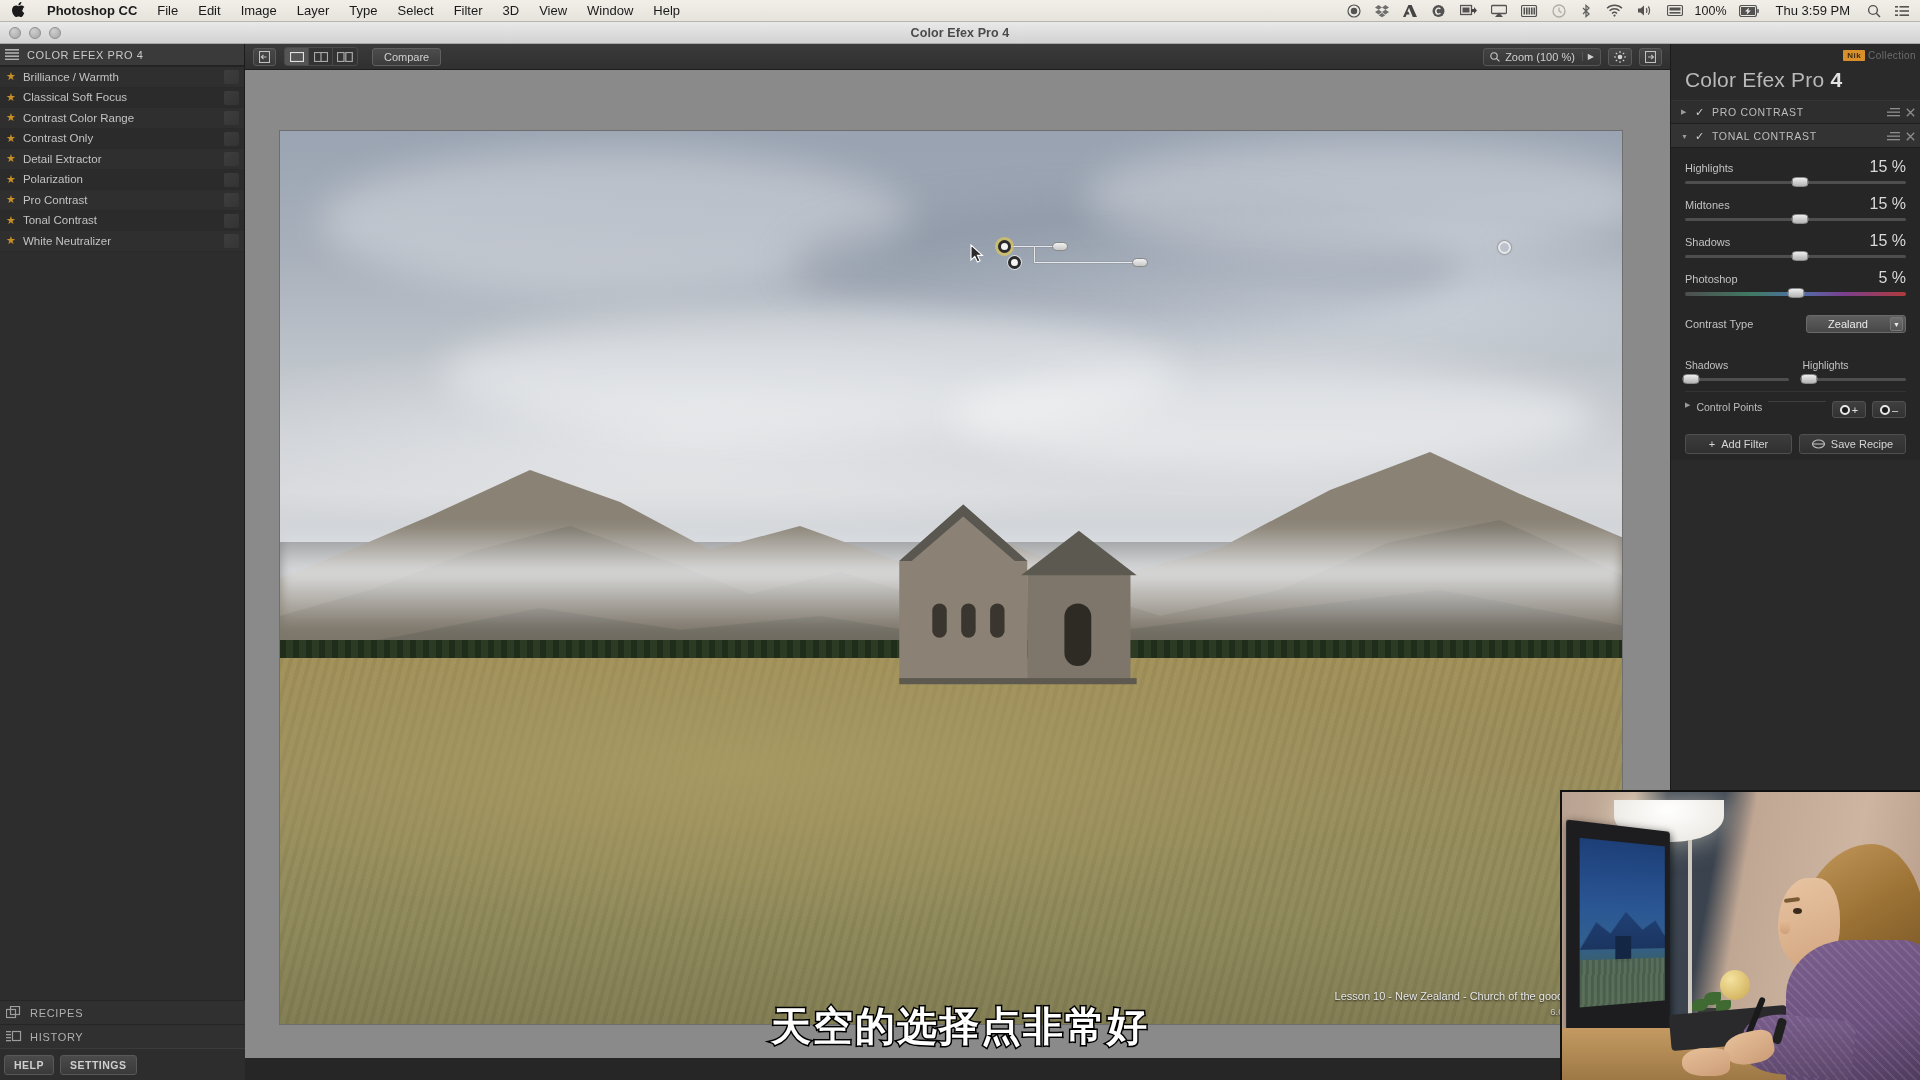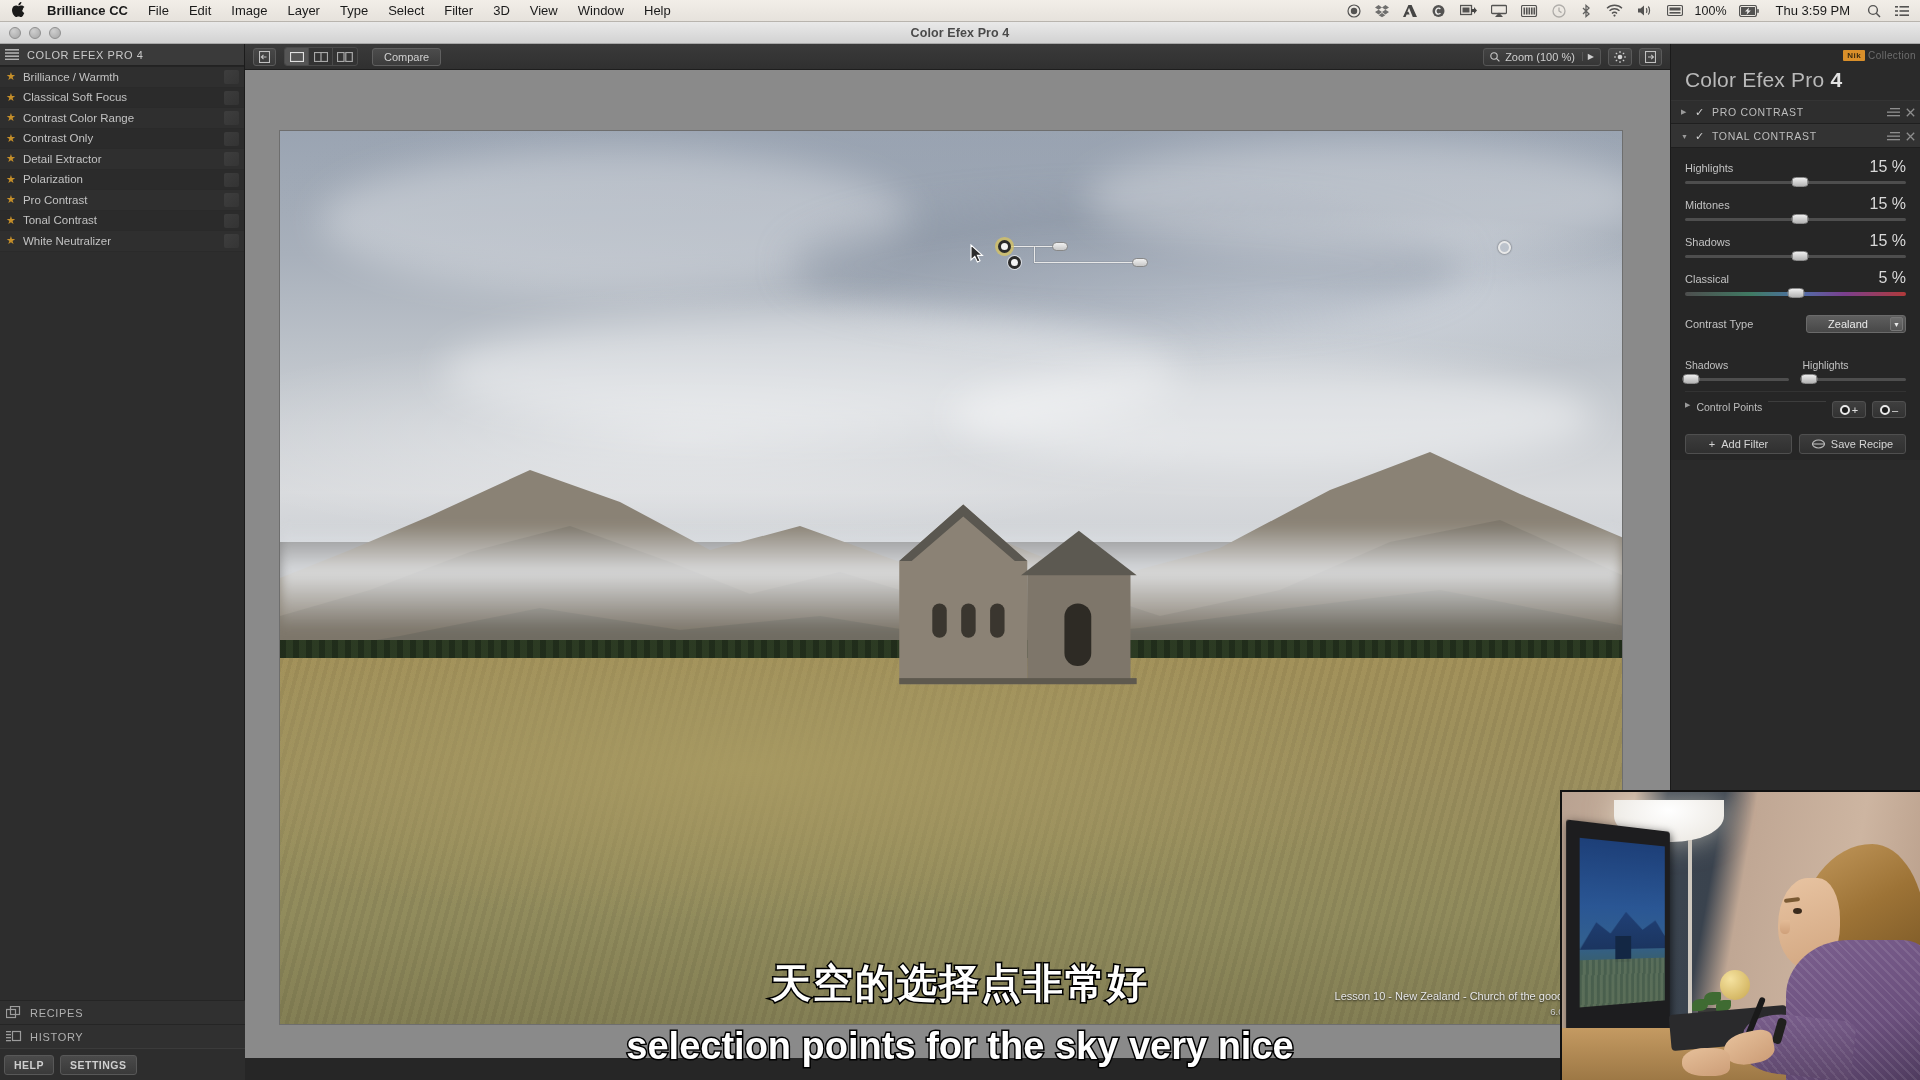--- a/index.html
+++ b/index.html
@@ -392,21 +392,21 @@
 </style>
 </head>
 <body>
 
 <div id="macbar">
   <span class="apple gi">
     <svg width="14" height="16" viewBox="0 0 14 16">
         <path fill="#1a1a1a" d="M9.6 2.2c.5-.6.9-1.5.8-2.2-.8 0-1.7.5-2.2 1.1-.5.6-.9 1.5-.8 2.3.9.1 1.7-.5 2.2-1.2zm2.1 5.9c0-2 1.6-2.9 1.7-3-1-1.4-2.4-1.6-2.9-1.6-1.2-.1-2.4.7-3 .7s-1.6-.7-2.6-.7C3.6 3.5 2.4 4.2 1.7 5.4.3 7.7 1.4 11.2 2.7 13.1c.7.9 1.4 2 2.4 1.9.9 0 1.3-.6 2.4-.6s1.4.6 2.4.6 1.7-.9 2.3-1.8c.7-1 1-2 1-2.1 0 0-2-.8-2-3z"></path>
       </svg>
   </span>
-  <span class="mi bold">Brilliance CC</span>
+  <span class="mi bold">Photoshop CC</span>
   <span class="mi">File</span>
   <span class="mi">Edit</span>
   <span class="mi">Image</span>
   <span class="mi">Layer</span>
   <span class="mi">Type</span>
   <span class="mi">Select</span>
   <span class="mi">Filter</span>
   <span class="mi">3D</span>
   <span class="mi">View</span>
   <span class="mi">Window</span>
@@ -828,21 +828,21 @@
           <span>Shadows</span>
           <span class="val">15 %</span>
         </div>
         <div class="track">
           <span class="knob" style="left:52%"></span>
         </div>
       </div>
 
       <div class="slrow">
         <div class="line">
-          <span>Classical</span>
+          <span>Photoshop</span>
           <span class="val">5 %</span>
         </div>
         <div class="track sat">
           <span class="knob" style="left:50%"></span>
         </div>
       </div>
 
       <div class="ctrow">
         <span>Contrast Type</span>
         <span class="dropdown">
@@ -892,21 +892,20 @@
           </span>
           <span>Save Recipe</span>
         </div>
       </div>
     </div>
   </div>
 </div>
 
 <div id="subs">
   <div class="cn">天空的选择点非常好</div>
-  <div class="en">selection points for the sky very nice</div>
 </div>
 
 <div id="pip">
   <div class="pip-wall"></div>
   <div class="pip-lamp-shade"></div>
   <div class="pip-lamp-pole"></div>
   <div class="pip-monitor">
     <div class="pip-screen">
       <div class="mtn"></div>
       <div class="bld"></div>

